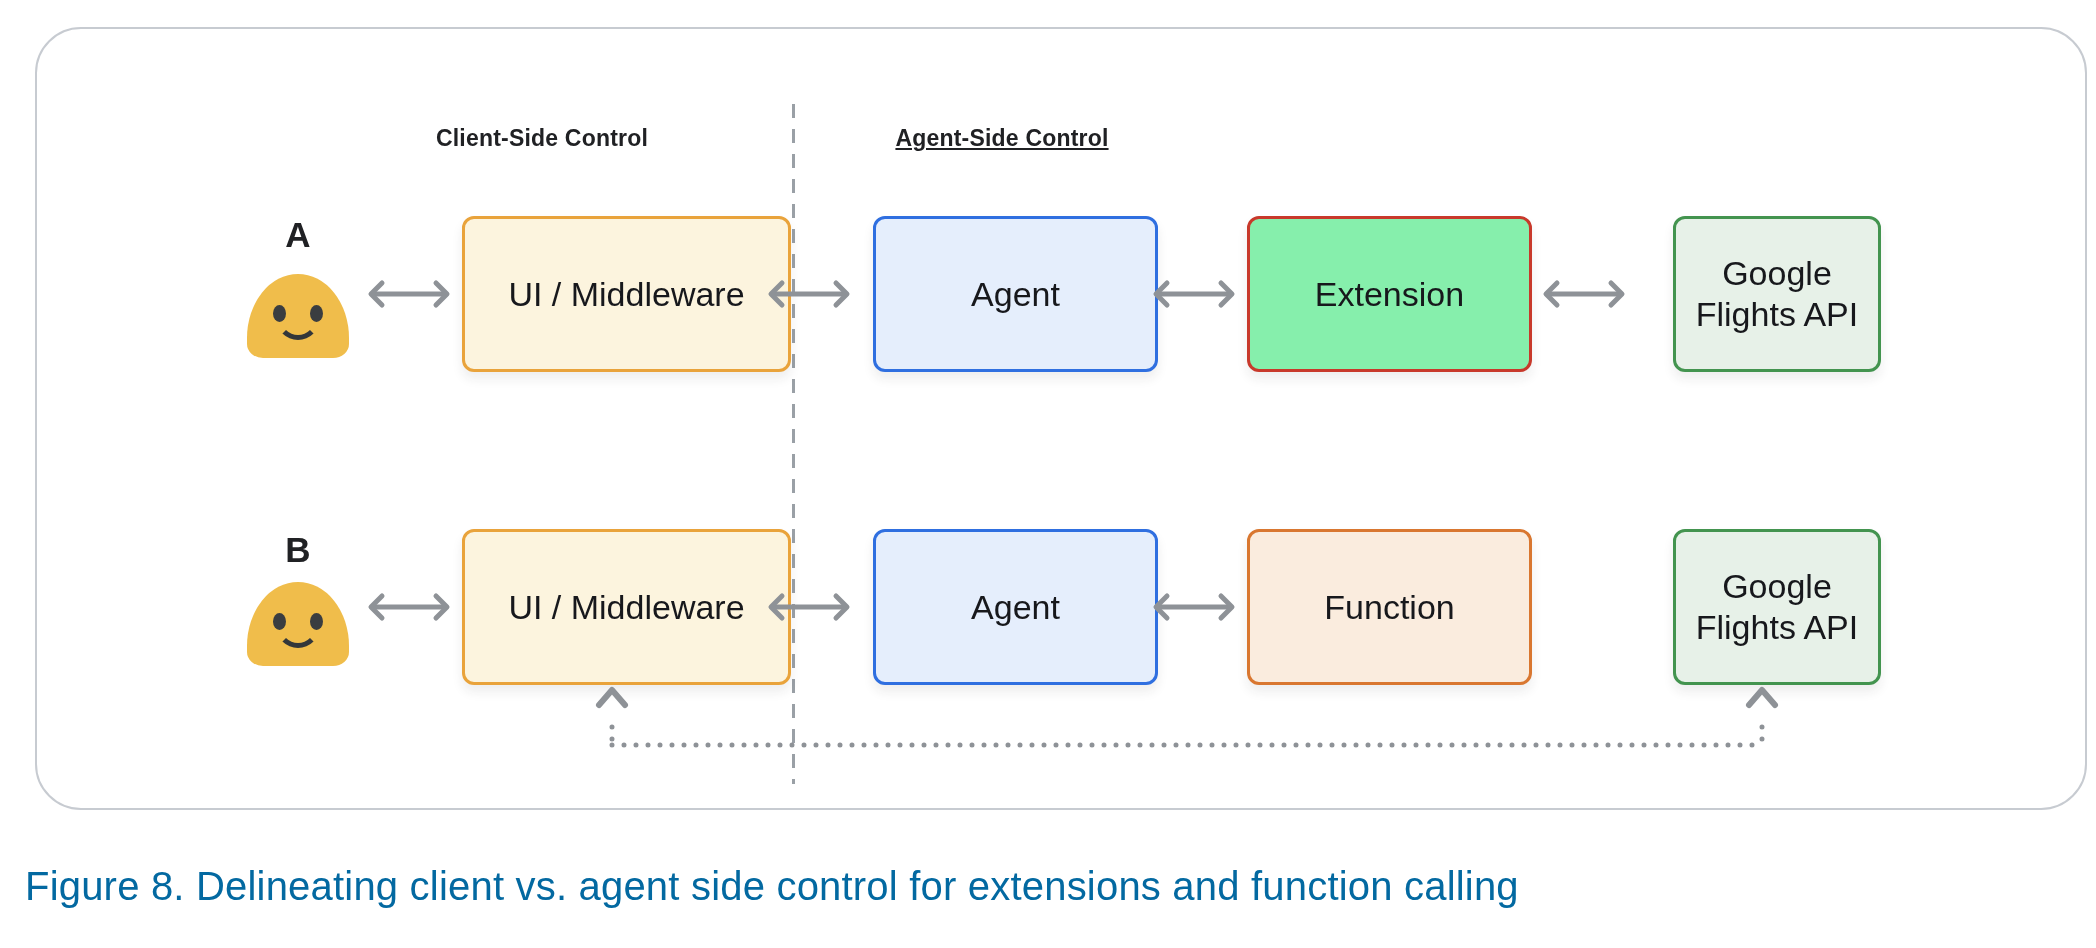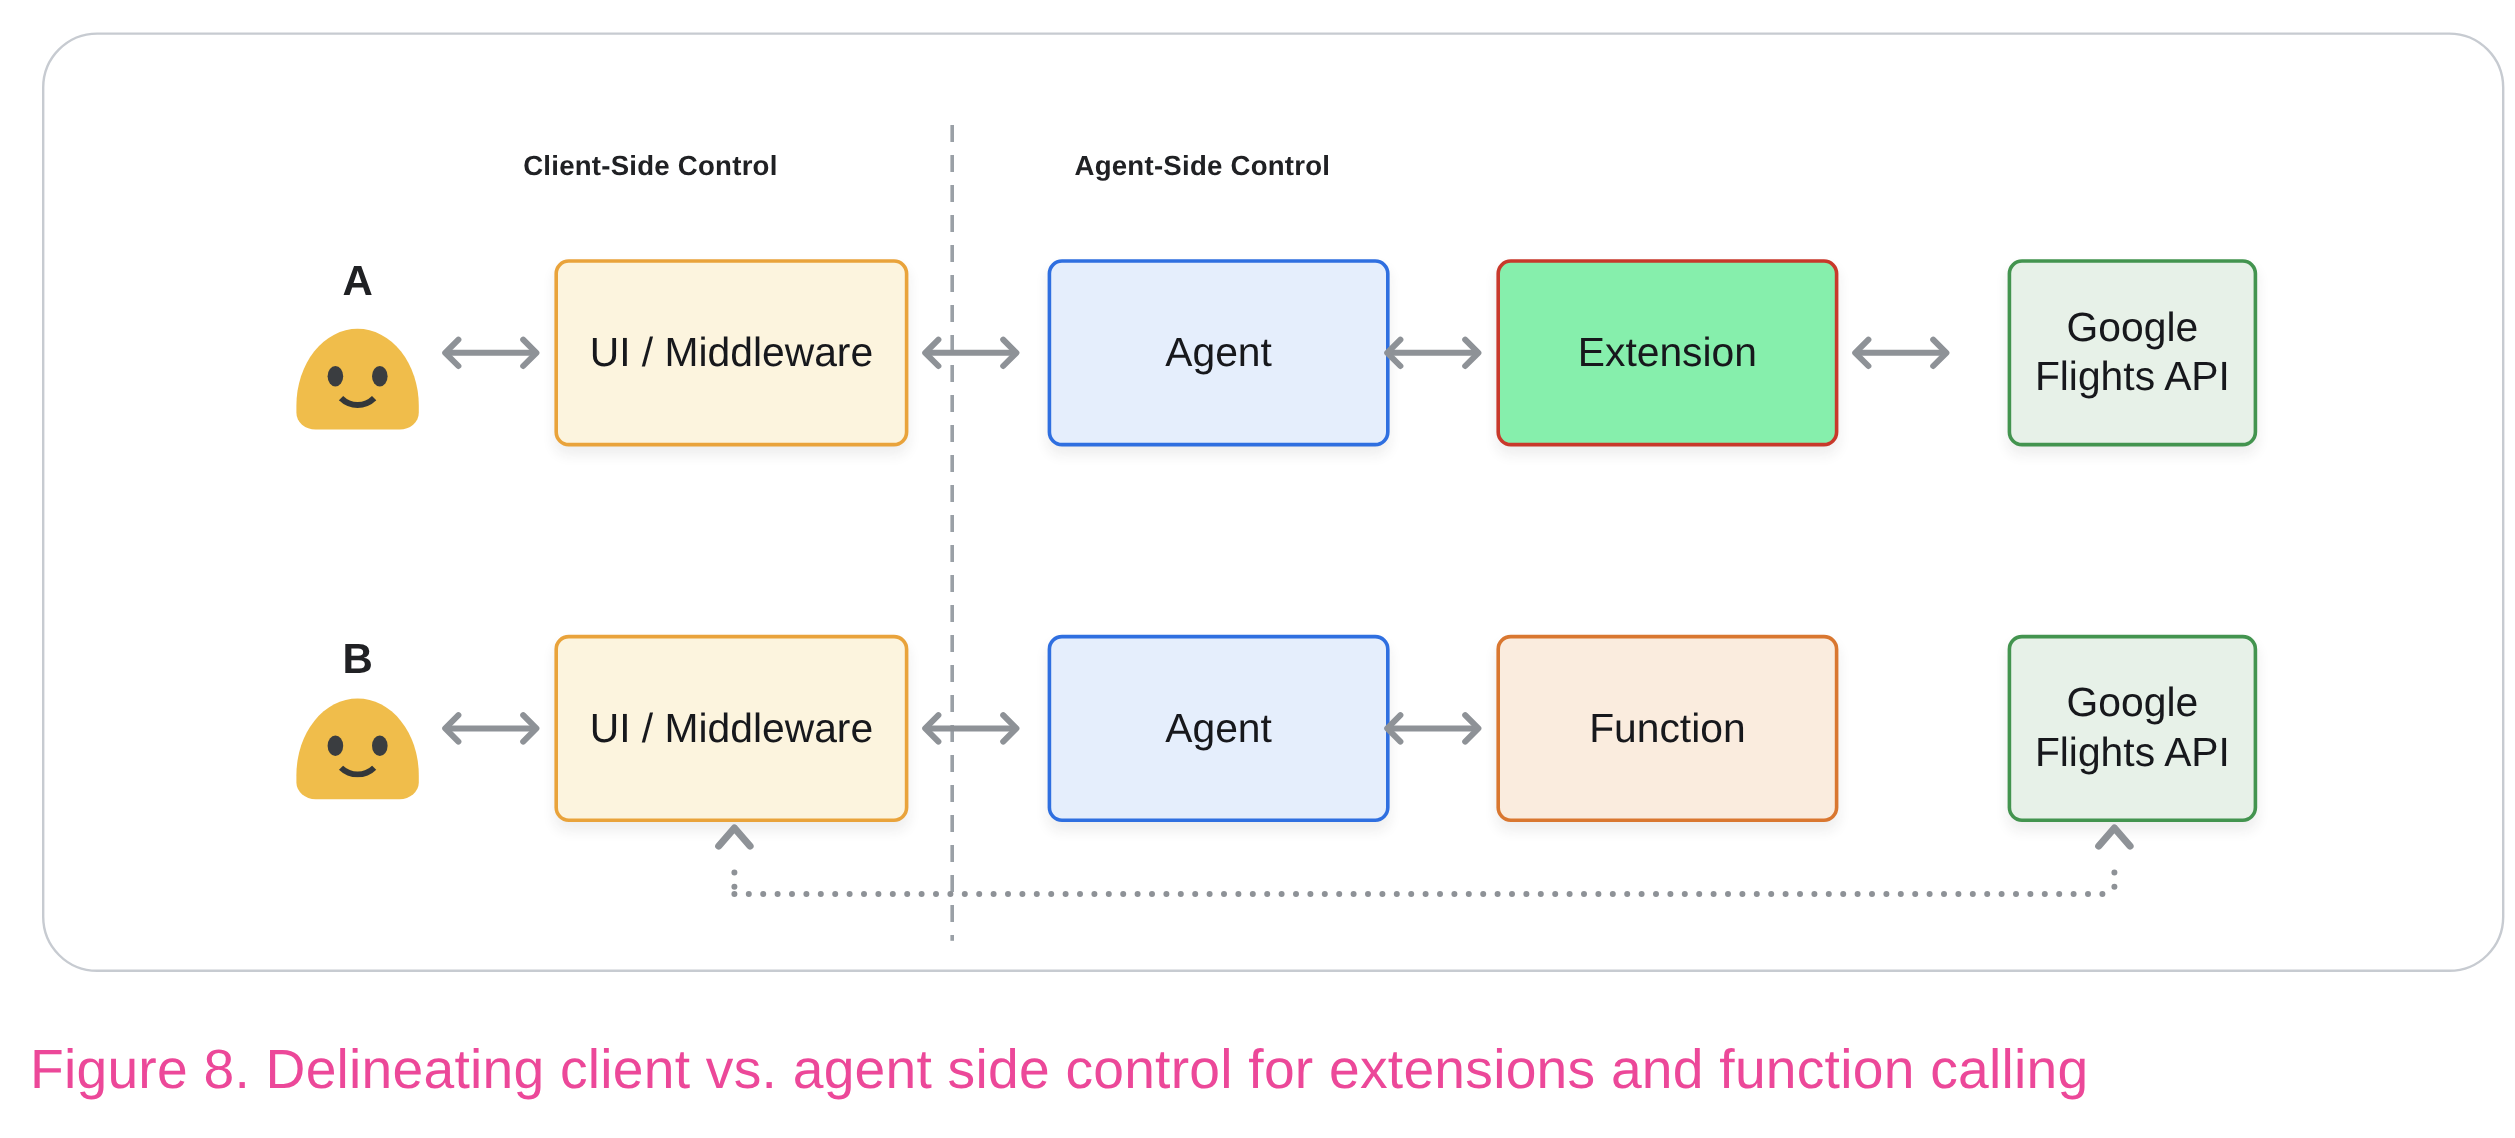--- a/index.html
+++ b/index.html
@@ -8,53 +8,53 @@
 
   .card{position:absolute;left:35px;top:27px;width:2032px;height:779px;
         border:2px solid #C7CBD1;border-radius:46px;background:#fff;padding-left:16px;}
 
   .divider{position:absolute;left:755px;top:75px;width:3px;height:680px;
            background:repeating-linear-gradient(to bottom,var(--divider,#9AA0A6) 0 14px,transparent 14px 25px);}
 
   .section-label{position:absolute;top:96px;width:300px;text-align:center;
                  font-size:23px;font-weight:600;color:#202124;letter-spacing:.2px;}
   .section-label.client{left:355px;}
-  .section-label.agent{left:815px;}
+  .section-label.agent{left:815px;text-decoration:underline;}
 
   .row-label{position:absolute;width:102px;text-align:center;font-size:35px;font-weight:700;color:#202124;}
 
   
   .person{position:absolute;width:102px;height:84px;background:var(--person,#F0BD4B);
           border-radius:51px 51px 16px 16px / 64px 64px 14px 14px;}
   .person .eye{position:absolute;width:13px;height:17px;background:#3A3D40;border-radius:50%;top:31px;}
   .person .eye.l{left:26px;}
   .person .eye.r{left:63px;}
   .person .smile{position:absolute;left:29px;top:22px;width:44px;height:44px;border:5px solid transparent;
                  border-bottom-color:#33373A;border-radius:50%;box-sizing:border-box;}
 
   
   .node{position:absolute;height:156px;border:3px solid;border-radius:12px;box-sizing:border-box;
         display:flex;align-items:center;justify-content:center;text-align:center;
         font-size:34px;font-weight:500;color:#17181c;line-height:1.2;padding:0 10px;
         box-shadow:0 7px 11px rgba(32,33,36,.08);}
   .rowA .node{top:187px;}
   .rowB .node{top:500px;}
-  .node.pos-ui{left:425px;width:295px;align-items:center;}
+  .node.pos-ui{left:425px;width:329px;align-items:center;}
   .node.pos-agent{left:820px;width:285px;margin-left:16px;}
   .node.pos-tool{left:1210px;width:285px;}
   .node.pos-api{left:1600px;width:208px;margin-left:36px;}
 
   
   .harrow{position:absolute;width:90px;height:36px;color:var(--arrow,#8E9297);}
   .harrow svg{display:block;width:100%;height:100%;}
 
   .dotted-path{position:absolute;left:550px;top:650px;width:1220px;height:80px;color:var(--arrow,#8E9297);}
   .dotted-path svg{display:block;width:100%;height:100%;}
 
-  .caption{position:absolute;left:25px;top:864px;font-size:46px;font-weight:500;color:#ec4899;letter-spacing:.2px;}
+  .caption{position:absolute;left:25px;top:864px;font-size:40px;font-weight:500;color:#0369a1;letter-spacing:.2px;}
 </style>
 </head>
 <body>
 
 <div id="stage" style="--arrow: #8E9297; --divider: #9AA0A6; --person: #F0BD4B; --text: #202124;">
   <div class="card">
 
     <div class="divider"></div>
 
     <div class="section-label client">Client-Side Control</div>

